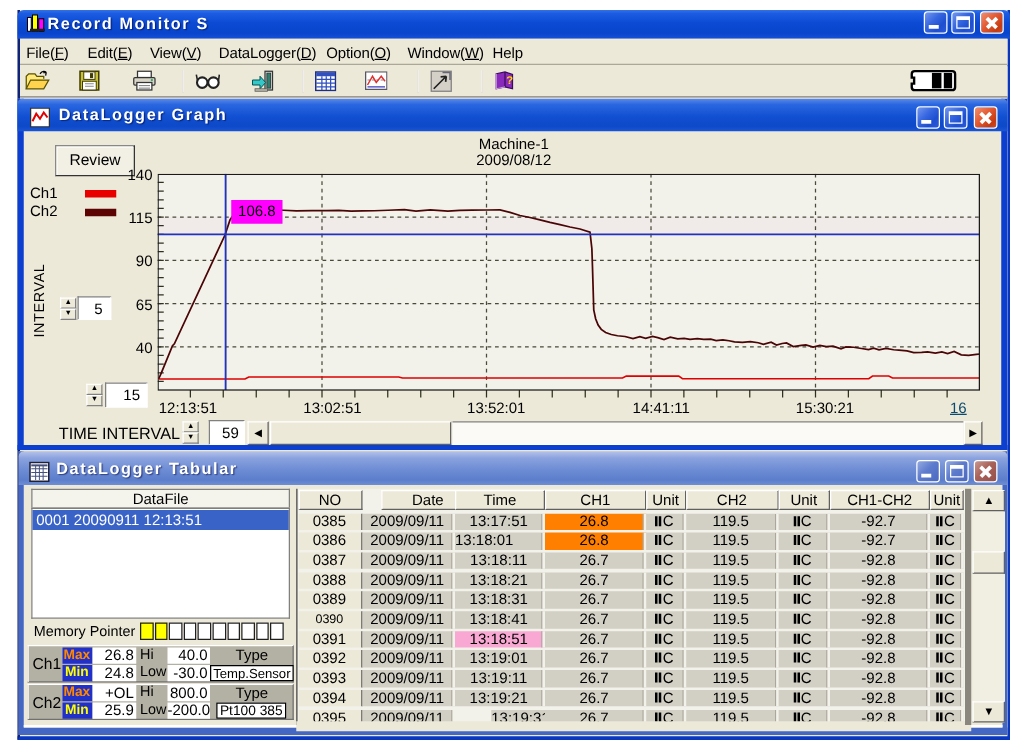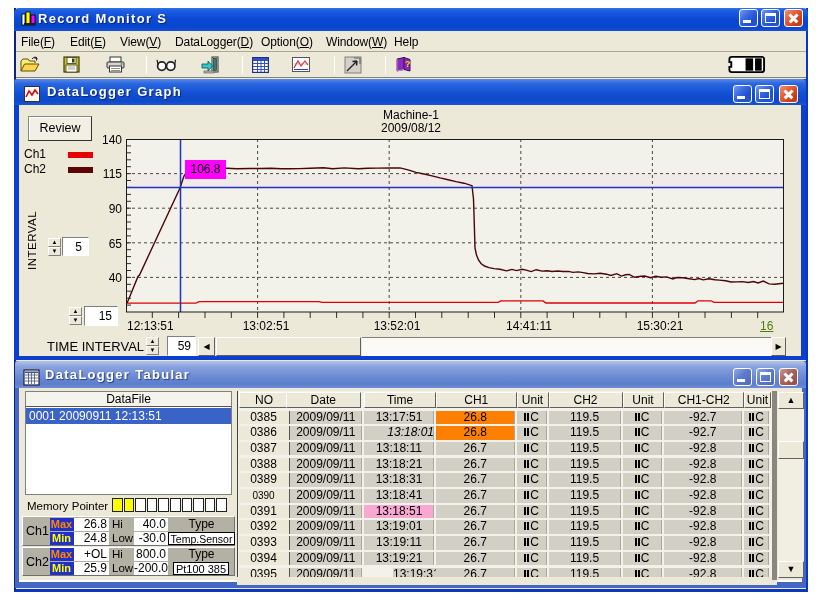--- a/index.html
+++ b/index.html
@@ -175,21 +175,21 @@
 <div class="cbtn b-blue" style="left:733px; top:85px;">
     <div class="minbar"></div>
   </div>
 <div class="cbtn b-blue" style="left:755px; top:85px;">
     <div class="maxbox"></div>
   </div>
 <div class="cbtn b-red" style="left:779px; top:85px;">
     <div class="xmark"></div>
   </div>
 
-<div class="abs" style="left:28px; top:116px; width:64px; height:25px; background:#f2f0e4; border:1px solid #888; border-right-color:#333; border-bottom-color:#333; box-shadow:inset 1px 1px 0 #fff; font-size:12.5px; text-align:center; line-height:23px; color:#000;">Review</div>
+<div class="abs" style="left:44px; top:116px; width:64px; height:25px; background:#f2f0e4; border:1px solid #888; border-right-color:#333; border-bottom-color:#333; box-shadow:inset 1px 1px 0 #fff; font-size:12.5px; text-align:center; line-height:23px; color:#000;">Review</div>
 
 <div class="abs" style="left:24px; top:147px; font-size:12px; color:#000;">Ch1</div>
 <div class="abs" style="left:68px; top:152px; width:25px; height:6px; background:#e80000;"></div>
 <div class="abs" style="left:24px; top:162px; font-size:12px; color:#000;">Ch2</div>
 <div class="abs" style="left:68px; top:167px; width:25px; height:6px; background:#5c0404;"></div>
 
 <div class="abs" style="left:26px; top:207px; width:22px; height:66px; font-size:11.5px; color:#000; writing-mode:vertical-rl; transform:rotate(180deg); text-align:center; letter-spacing:0.5px;">INTERVAL</div>
 <div class="spin" style="left:48px; top:238px;">
     <div class="up">▲</div>
     <div class="dn">▼</div>
@@ -220,21 +220,21 @@
 <div class="abs" style="left:92px; top:167px; width:30px; text-align:right; font-size:12px; color:#000;">115</div>
 <div class="abs" style="left:92px; top:202px; width:30px; text-align:right; font-size:12px; color:#000;">90</div>
 <div class="abs" style="left:92px; top:237px; width:30px; text-align:right; font-size:12px; color:#000;">65</div>
 <div class="abs" style="left:92px; top:271px; width:30px; text-align:right; font-size:12px; color:#000;">40</div>
 
 <div class="abs" style="left:127px; top:319px; font-size:12px; color:#000;">12:13:51</div>
 <div class="abs" style="left:241px; top:319px; width:50px; text-align:center; font-size:12px; color:#000;">13:02:51</div>
 <div class="abs" style="left:372px; top:319px; width:50px; text-align:center; font-size:12px; color:#000;">13:52:01</div>
 <div class="abs" style="left:504px; top:319px; width:50px; text-align:center; font-size:12px; color:#000;">14:41:11</div>
 <div class="abs" style="left:635px; top:319px; width:50px; text-align:center; font-size:12px; color:#000;">15:30:21</div>
-<div class="abs" style="left:760px; top:319px; font-size:12px; color:#4d7c0f;text-decoration:underline;">16</div>
+<div class="abs" style="left:760px; top:319px; font-size:12px; color:#0c4a6e;text-decoration:underline;">16</div>
 
 <svg class="abs" style="left:126px; top:139px;" width="659" height="180" viewBox="0 0 659 180">
  <rect x="0" y="0" width="658" height="173" fill="#f2f1ea" stroke="none"></rect>
  <rect x="0" y="34.6" width="658" height="13.9" fill="#f0eae8"></rect>
  <g stroke="#4a4a3a" stroke-width="1" stroke-dasharray="3,3">
   <line x1="0" y1="34.6" x2="658" y2="34.6"></line>
   <line x1="0" y1="69.2" x2="658" y2="69.2"></line>
   <line x1="0" y1="103.8" x2="658" y2="103.8"></line>
   <line x1="0" y1="138.4" x2="658" y2="138.4"></line>
   <line x1="131.6" y1="0" x2="131.6" y2="173"></line>
@@ -362,40 +362,40 @@
 <div class="abs" style="left:74px; top:548.0px; width:35px; height:13px; background:#fff; font-size:12px; text-align:right; line-height:13px; color:#000; padding-right:2px;">+OL</div>
 <div class="abs" style="left:74px; top:562.0px; width:35px; height:13px; background:#fff; font-size:12px; text-align:right; line-height:13px; color:#000; padding-right:2px;">25.9</div>
 <div class="abs" style="left:110px; top:548.0px; width:23px; height:13px; font-size:11.5px; line-height:13px; color:#000; padding-left:2px;">Hi</div>
 <div class="abs" style="left:110px; top:562.0px; width:23px; height:13px; font-size:11.5px; line-height:13px; color:#000; padding-left:2px;">Low</div>
 <div class="abs" style="left:134px; top:548.0px; width:34px; height:13px; background:#fff; font-size:12px; text-align:right; line-height:13px; color:#000; padding-right:2px;">800.0</div>
 <div class="abs" style="left:134px; top:562.0px; width:34px; height:13px; background:#fff; font-size:12px; text-align:right; line-height:13px; color:#000; padding-right:2px;">-200.0</div>
 <div class="abs" style="left:169px; top:548.0px; width:65px; height:13px; font-size:12px; text-align:center; line-height:13px; color:#000;">Type</div>
 <div class="abs" style="left:173px; top:561.5px; width:56px; height:13.5px; background:#fff; border:1px solid #000; font-size:11px; text-align:center; line-height:12px; color:#000;">Pt100 385</div>
 <div class="abs" style="left:237px; top:391px; width:540px; height:189px; background:#f2f1ea; border-left:1px solid #404040; overflow:hidden;"></div>
 <div class="abs" style="left:238.5px; top:392px; width:51.0px; height:15.5px; background:#ece9d8; border:1px solid; border-color:#fff #606060 #606060 #fff; font-size:12px; text-align:center; line-height:14px; color:#000;">NO</div>
-<div class="abs" style="left:286px; top:392px; width:74.5px; height:15.5px; background:#ece9d8; border:1px solid; border-color:#fff #606060 #606060 #fff; font-size:12px; text-align:center; line-height:14px; color:#000;">Date</div>
+<div class="abs" style="left:305px; top:392px; width:74.5px; height:15.5px; background:#ece9d8; border:1px solid; border-color:#fff #606060 #606060 #fff; font-size:12px; text-align:center; line-height:14px; color:#000;">Date</div>
 <div class="abs" style="left:364.0px; top:392px; width:72.0px; height:15.5px; background:#ece9d8; border:1px solid; border-color:#fff #606060 #606060 #fff; font-size:12px; text-align:center; line-height:14px; color:#000;">Time</div>
 <div class="abs" style="left:436.0px; top:392px; width:80.5px; height:15.5px; background:#ece9d8; border:1px solid; border-color:#fff #606060 #606060 #fff; font-size:12px; text-align:center; line-height:14px; color:#000;">CH1</div>
 <div class="abs" style="left:516.5px; top:392px; width:32.0px; height:15.5px; background:#ece9d8; border:1px solid; border-color:#fff #606060 #606060 #fff; font-size:12px; text-align:center; line-height:14px; color:#000;">Unit</div>
 <div class="abs" style="left:548.5px; top:392px; width:74.0px; height:15.5px; background:#ece9d8; border:1px solid; border-color:#fff #606060 #606060 #fff; font-size:12px; text-align:center; line-height:14px; color:#000;">CH2</div>
 <div class="abs" style="left:622.5px; top:392px; width:41.0px; height:15.5px; background:#ece9d8; border:1px solid; border-color:#fff #606060 #606060 #fff; font-size:12px; text-align:center; line-height:14px; color:#000;">Unit</div>
 <div class="abs" style="left:663.5px; top:392px; width:80.5px; height:15.5px; background:#ece9d8; border:1px solid; border-color:#fff #606060 #606060 #fff; font-size:12px; text-align:center; line-height:14px; color:#000;">CH1-CH2</div>
 <div class="abs" style="left:744.0px; top:392px; width:27.0px; height:15.5px; background:#ece9d8; border:1px solid; border-color:#fff #606060 #606060 #fff; font-size:12px; text-align:center; line-height:14px; color:#000;">Unit</div>
 <div class="abs" style="left:238.5px; top:410.5px; width:51.0px; height:13.5px; background:#ece9d8; border-right:1px solid #555; font-size:12px; text-align:center; line-height:13px; color:#000; overflow:hidden;">0385</div>
 <div class="abs" style="left:289.5px; top:410.5px; width:74.5px; height:13.5px; background:#d2cfc4; border-right:2px solid #f2f1ea; box-shadow:inset -1px 0 0 #aaa79c; font-size:12px; text-align:center; line-height:13px; color:#000; overflow:hidden;">2009/09/11</div>
 <div class="abs" style="left:364.0px; top:410.5px; width:72.0px; height:13.5px; background:#d2cfc4; border-right:2px solid #f2f1ea; box-shadow:inset -1px 0 0 #aaa79c; font-size:12px; text-align:center; line-height:13px; color:#000; overflow:hidden;">13:17:51</div>
 <div class="abs" style="left:436.0px; top:410.5px; width:80.5px; height:13.5px; background:#ff8000; border-right:2px solid #f2f1ea; box-shadow:inset -1px 0 0 #aaa79c; font-size:12px; text-align:center; line-height:13px; color:#000; overflow:hidden;">26.8</div>
 <div class="abs" style="left:516.5px; top:410.5px; width:32.0px; height:13.5px; background:#d2cfc4; border-right:2px solid #f2f1ea; box-shadow:inset -1px 0 0 #aaa79c; font-size:12px; text-align:center; line-height:13px; color:#000; overflow:hidden;"><span class="dg"></span>C</div>
 <div class="abs" style="left:548.5px; top:410.5px; width:74.0px; height:13.5px; background:#d2cfc4; border-right:2px solid #f2f1ea; box-shadow:inset -1px 0 0 #aaa79c; font-size:12px; text-align:center; line-height:13px; color:#000; overflow:hidden;">119.5</div>
 <div class="abs" style="left:622.5px; top:410.5px; width:41.0px; height:13.5px; background:#d2cfc4; border-right:2px solid #f2f1ea; box-shadow:inset -1px 0 0 #aaa79c; font-size:12px; text-align:center; line-height:13px; color:#000; overflow:hidden;"><span class="dg"></span>C</div>
 <div class="abs" style="left:663.5px; top:410.5px; width:80.5px; height:13.5px; background:#d2cfc4; border-right:2px solid #f2f1ea; box-shadow:inset -1px 0 0 #aaa79c; font-size:12px; text-align:center; line-height:13px; color:#000; overflow:hidden;">-92.7</div>
 <div class="abs" style="left:744.0px; top:410.5px; width:27.0px; height:13.5px; background:#d2cfc4; border-right:2px solid #f2f1ea; box-shadow:inset -1px 0 0 #aaa79c; font-size:12px; text-align:center; line-height:13px; color:#000; overflow:hidden;"><span class="dg"></span>C</div>
 <div class="abs" style="left:238.5px; top:426.2px; width:51.0px; height:13.5px; background:#ece9d8; border-right:1px solid #555; font-size:12px; text-align:center; line-height:13px; color:#000; overflow:hidden;">0386</div>
 <div class="abs" style="left:289.5px; top:426.2px; width:74.5px; height:13.5px; background:#d2cfc4; border-right:2px solid #f2f1ea; box-shadow:inset -1px 0 0 #aaa79c; font-size:12px; text-align:center; line-height:13px; color:#000; overflow:hidden;">2009/09/11</div>
-<div class="abs" style="left:364.0px; top:426.2px; width:72.0px; height:13.5px; background:#d2cfc4; border-right:2px solid #f2f1ea; box-shadow:inset -1px 0 0 #aaa79c; font-size:12px; text-align:right; line-height:13px; color:#000; overflow:hidden;font-style:italic;">13:18:01</div>
+<div class="abs" style="left:364.0px; top:426.2px; width:72.0px; height:13.5px; background:#d2cfc4; border-right:2px solid #f2f1ea; box-shadow:inset -1px 0 0 #aaa79c; font-size:12px; text-align:left; line-height:13px; color:#000; overflow:hidden;">13:18:01</div>
 <div class="abs" style="left:436.0px; top:426.2px; width:80.5px; height:13.5px; background:#ff8000; border-right:2px solid #f2f1ea; box-shadow:inset -1px 0 0 #aaa79c; font-size:12px; text-align:center; line-height:13px; color:#000; overflow:hidden;">26.8</div>
 <div class="abs" style="left:516.5px; top:426.2px; width:32.0px; height:13.5px; background:#d2cfc4; border-right:2px solid #f2f1ea; box-shadow:inset -1px 0 0 #aaa79c; font-size:12px; text-align:center; line-height:13px; color:#000; overflow:hidden;"><span class="dg"></span>C</div>
 <div class="abs" style="left:548.5px; top:426.2px; width:74.0px; height:13.5px; background:#d2cfc4; border-right:2px solid #f2f1ea; box-shadow:inset -1px 0 0 #aaa79c; font-size:12px; text-align:center; line-height:13px; color:#000; overflow:hidden;">119.5</div>
 <div class="abs" style="left:622.5px; top:426.2px; width:41.0px; height:13.5px; background:#d2cfc4; border-right:2px solid #f2f1ea; box-shadow:inset -1px 0 0 #aaa79c; font-size:12px; text-align:center; line-height:13px; color:#000; overflow:hidden;"><span class="dg"></span>C</div>
 <div class="abs" style="left:663.5px; top:426.2px; width:80.5px; height:13.5px; background:#d2cfc4; border-right:2px solid #f2f1ea; box-shadow:inset -1px 0 0 #aaa79c; font-size:12px; text-align:center; line-height:13px; color:#000; overflow:hidden;">-92.7</div>
 <div class="abs" style="left:744.0px; top:426.2px; width:27.0px; height:13.5px; background:#d2cfc4; border-right:2px solid #f2f1ea; box-shadow:inset -1px 0 0 #aaa79c; font-size:12px; text-align:center; line-height:13px; color:#000; overflow:hidden;"><span class="dg"></span>C</div>
 <div class="abs" style="left:238.5px; top:441.9px; width:51.0px; height:13.5px; background:#ece9d8; border-right:1px solid #555; font-size:12px; text-align:center; line-height:13px; color:#000; overflow:hidden;">0387</div>
 <div class="abs" style="left:289.5px; top:441.9px; width:74.5px; height:13.5px; background:#d2cfc4; border-right:2px solid #f2f1ea; box-shadow:inset -1px 0 0 #aaa79c; font-size:12px; text-align:center; line-height:13px; color:#000; overflow:hidden;">2009/09/11</div>
 <div class="abs" style="left:364.0px; top:441.9px; width:72.0px; height:13.5px; background:#d2cfc4; border-right:2px solid #f2f1ea; box-shadow:inset -1px 0 0 #aaa79c; font-size:12px; text-align:center; line-height:13px; color:#000; overflow:hidden;">13:18:11</div>
 <div class="abs" style="left:436.0px; top:441.9px; width:80.5px; height:13.5px; background:#d2cfc4; border-right:2px solid #f2f1ea; box-shadow:inset -1px 0 0 #aaa79c; font-size:12px; text-align:center; line-height:13px; color:#000; overflow:hidden;">26.7</div>

